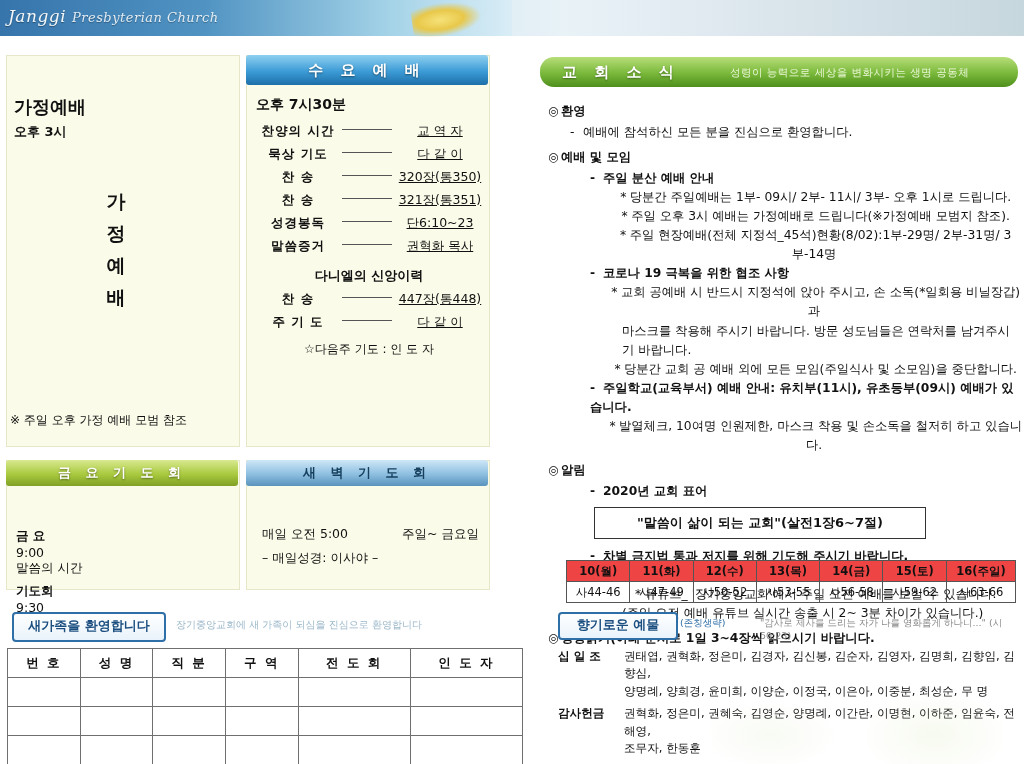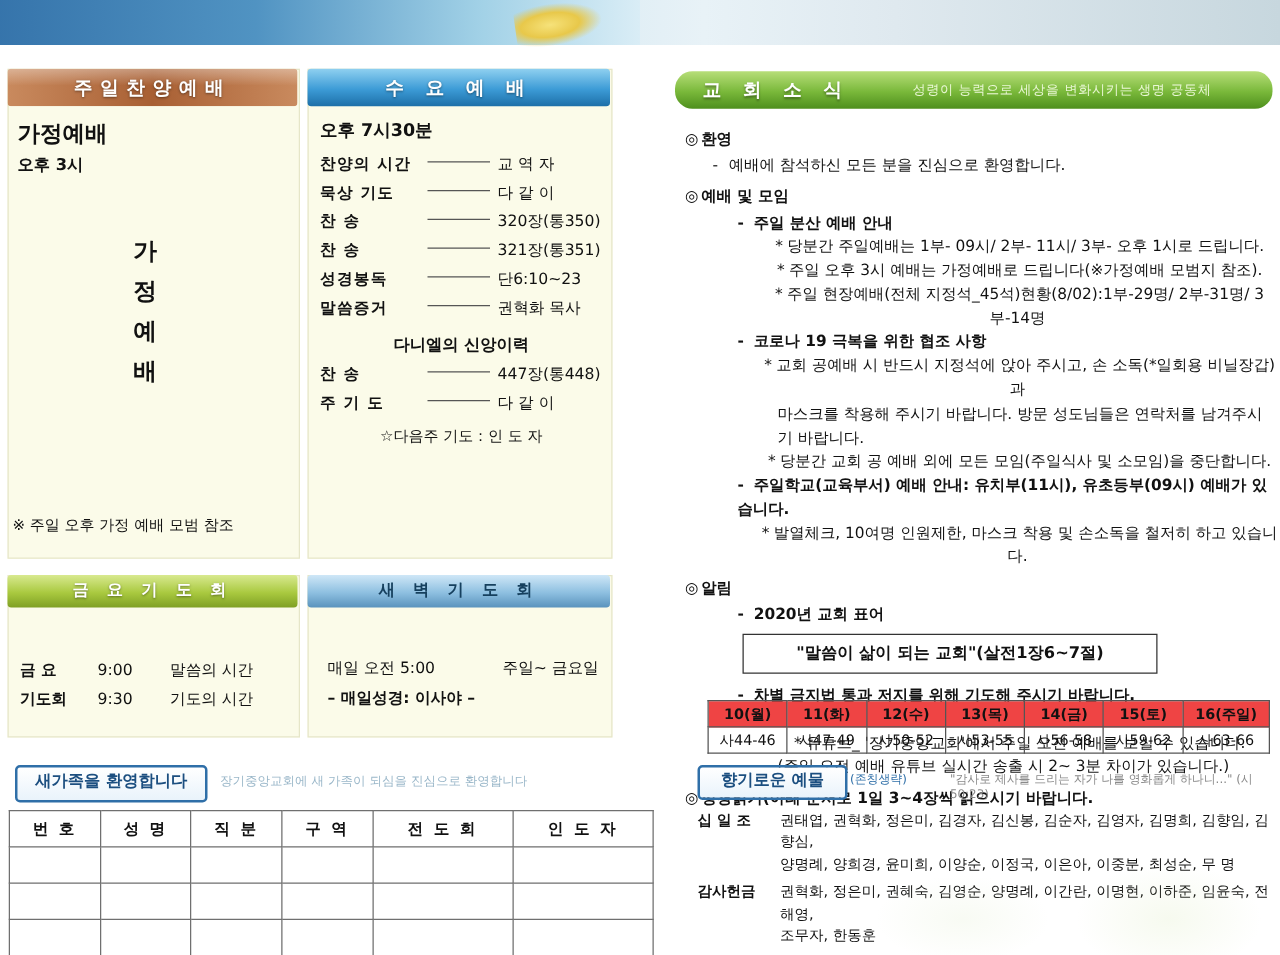--- a/index.html
+++ b/index.html
@@ -68,23 +68,23 @@
     position:absolute;left:246px;top:55px;width:242px;height:390px;
     background:#fbfbe9;border:1px solid #e6e6c8;
   }
   .hdr-wed{
     left:246px;top:55px;width:242px;
     background:linear-gradient(to bottom,#8fd0f0,#3c9bd6 55%,#1d6fa8);
   }
   .wed-body{position:absolute;left:256px;top:96px;width:226px;}
   .wed-time{font-weight:bold;font-size:14px;margin-bottom:9px;}
   .row{display:flex;align-items:center;font-size:12.5px;margin:6px 0;}
-  .row .k{width:84px;font-weight:bold;letter-spacing:1px;}
+  .row .k{width:84px;font-weight:bold;letter-spacing:1px;text-align:center;}
   .row .line{flex:1;border-bottom:1px solid #555;height:0;margin:0 6px 4px 2px;}
-  .row .v{width:84px;text-align:left;}
+  .row .v{width:84px;text-align:center;text-decoration:underline;}
   .wed-sub{text-align:center;font-weight:bold;font-size:13px;margin:12px 0 6px 0;}
   .wed-note{text-align:center;font-size:12px;margin-top:10px;}
 
   
   .box-fri{
     position:absolute;left:6px;top:460px;width:232px;height:128px;
     background:#fbfbe9;border:1px solid #e6e6c8;
   }
   .hdr-fri{
     left:6px;top:460px;width:232px;height:26px;line-height:26px;font-size:13px;letter-spacing:5px;
@@ -93,29 +93,29 @@
   .box-dawn{
     position:absolute;left:246px;top:460px;width:242px;height:128px;
     background:#fbfbe9;border:1px solid #e6e6c8;
   }
   .hdr-dawn{
     left:246px;top:460px;width:242px;height:26px;line-height:26px;font-size:13px;letter-spacing:5px;
     background:linear-gradient(to bottom,#cfe7f7,#8dbfe0 55%,#5a93bd);
     color:#16405e;text-shadow:none;
   }
   .fri-rows{position:absolute;left:16px;top:522px;font-size:12.5px;}
-  .fri-rows .fr{display:flex;margin:6px 0;}
+  .fri-rows .fr{display:flex;margin:6px 0;flex-direction:column;}
   .fri-rows .c1{width:62px;font-weight:bold;}
   .fri-rows .c2{width:58px;}
   .fri-rows .c3{width:110px;}
   .dawn-rows{position:absolute;left:262px;top:520px;font-size:12.5px;}
   .dawn-rows .dr{display:flex;margin:6px 0;}
   .dawn-rows .d1{width:112px;}
   .dawn-rows .d2{width:120px;margin-left:28px;}
-  .dawn-note{position:absolute;left:262px;top:550px;font-size:12.5px;font-weight:bold;}
+  .dawn-note{position:absolute;left:262px;top:550px;font-size:12.5px;font-weight:normal;}
 
   
   .hdr-new{
     position:absolute;left:12px;top:612px;width:150px;height:26px;
     background:linear-gradient(to bottom,#ffffff,#e9f3fb);
     border:2px solid #2f6fa8;border-radius:4px;
     color:#1c4f80;font-weight:bold;font-size:13px;text-align:center;line-height:24px;
   }
   .new-sub{position:absolute;left:176px;top:618px;font-size:10px;color:#9ab7c9;}
   .newtable{position:absolute;left:7px;top:648px;width:516px;border-collapse:collapse;}
@@ -169,25 +169,28 @@
   .b1{left:860px;top:690px;width:150px;height:90px;background:radial-gradient(ellipse,#cfe3a6,rgba(255,255,255,0) 70%);}
   .b2{left:700px;top:700px;width:140px;height:70px;background:radial-gradient(ellipse,#d8e8c0,rgba(255,255,255,0) 70%);}
 </style>
 </head>
 <body>
 
 <div class="page">
 
   <div class="topbar">
     <div class="band"></div>
+    <div class="logo">
+      <span>Janggi</span>
+      <span class="sub">Presbyterian Church</span>
+    </div>
     <div class="butterfly"></div>
   </div>
 
   <div class="box-sun"></div>
-  <div class="hdr hdr-sun">주일찬양예배</div>
   <div class="sun-body">
     <div class="l1">가정예배</div>
     <div class="l2">오후 3시</div>
   </div>
   <div class="vert">
     <div>가</div>
     <div>정</div>
     <div>예</div>
     <div>배</div>
   </div>

